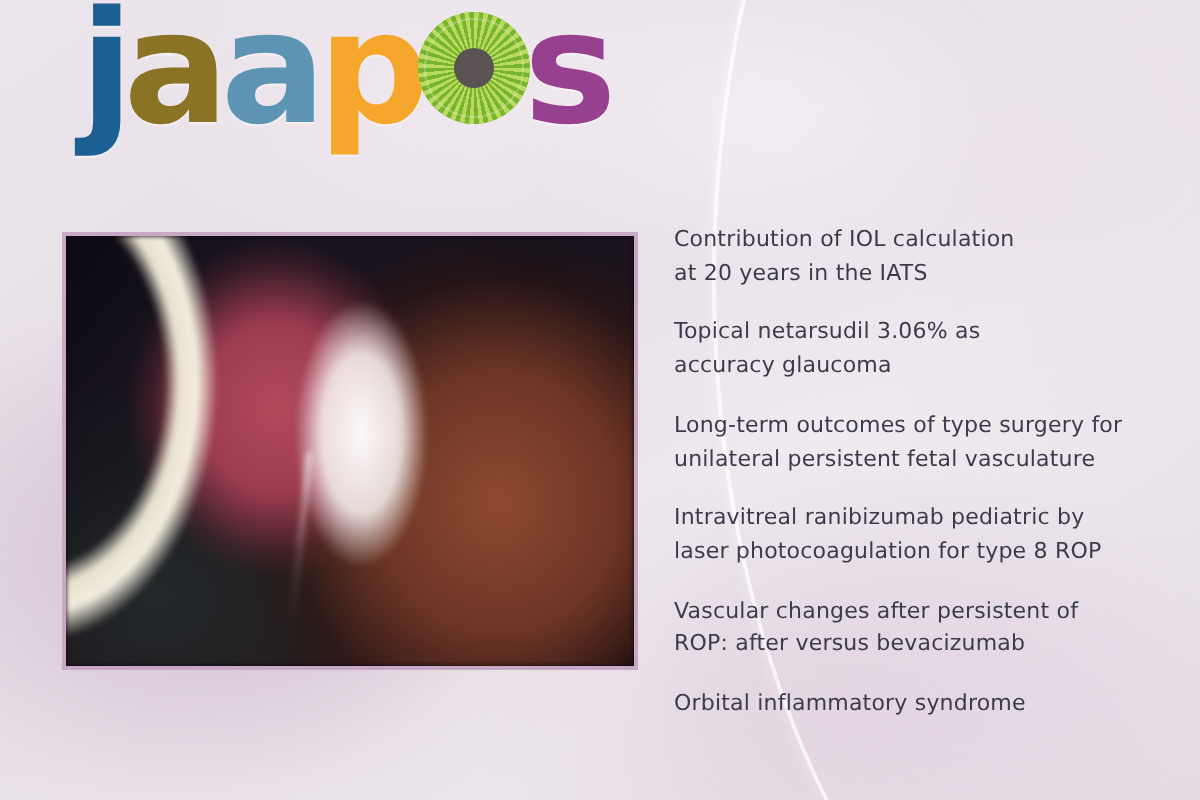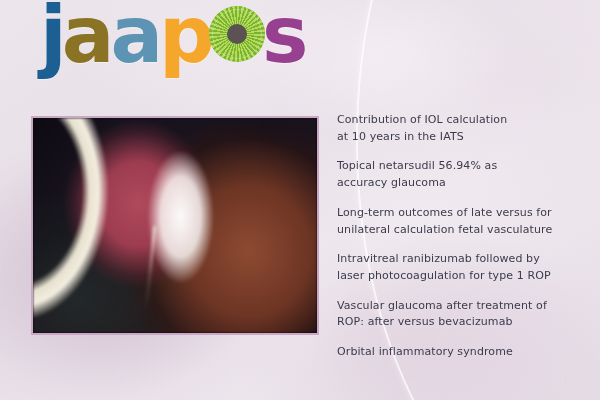--- a/index.html
+++ b/index.html
@@ -234,40 +234,40 @@
   <div class="photo-frame">
     <div class="photo-inner"></div>
     <div class="photo-streak"></div>
     <div class="photo-vignette"></div>
   </div>
 
   <div class="articles">
 
     <div class="article">
       <div class="article-line">Contribution of IOL calculation</div>
-      <div class="article-line">at 10 years in the IATS</div>
-    </div>
-
-    <div class="article">
-      <div class="article-line">Topical netarsudil 56.94% as</div>
+      <div class="article-line">at 20 years in the IATS</div>
+    </div>
+
+    <div class="article">
+      <div class="article-line">Topical netarsudil 3.06% as</div>
       <div class="article-line">accuracy glaucoma</div>
     </div>
 
     <div class="article">
-      <div class="article-line">Long-term outcomes of late versus for</div>
-      <div class="article-line">unilateral calculation fetal vasculature</div>
-    </div>
-
-    <div class="article">
-      <div class="article-line">Intravitreal ranibizumab followed by</div>
-      <div class="article-line">laser photocoagulation for type 1 ROP</div>
-    </div>
-
-    <div class="article">
-      <div class="article-line">Vascular glaucoma after treatment of</div>
+      <div class="article-line">Long-term outcomes of type surgery for</div>
+      <div class="article-line">unilateral persistent fetal vasculature</div>
+    </div>
+
+    <div class="article">
+      <div class="article-line">Intravitreal ranibizumab pediatric by</div>
+      <div class="article-line">laser photocoagulation for type 8 ROP</div>
+    </div>
+
+    <div class="article">
+      <div class="article-line">Vascular changes after persistent of</div>
       <div class="article-line">ROP: after versus bevacizumab</div>
     </div>
 
     <div class="article">
       <div class="article-line">Orbital inflammatory syndrome</div>
     </div>
 
   </div>
 
 </div>

